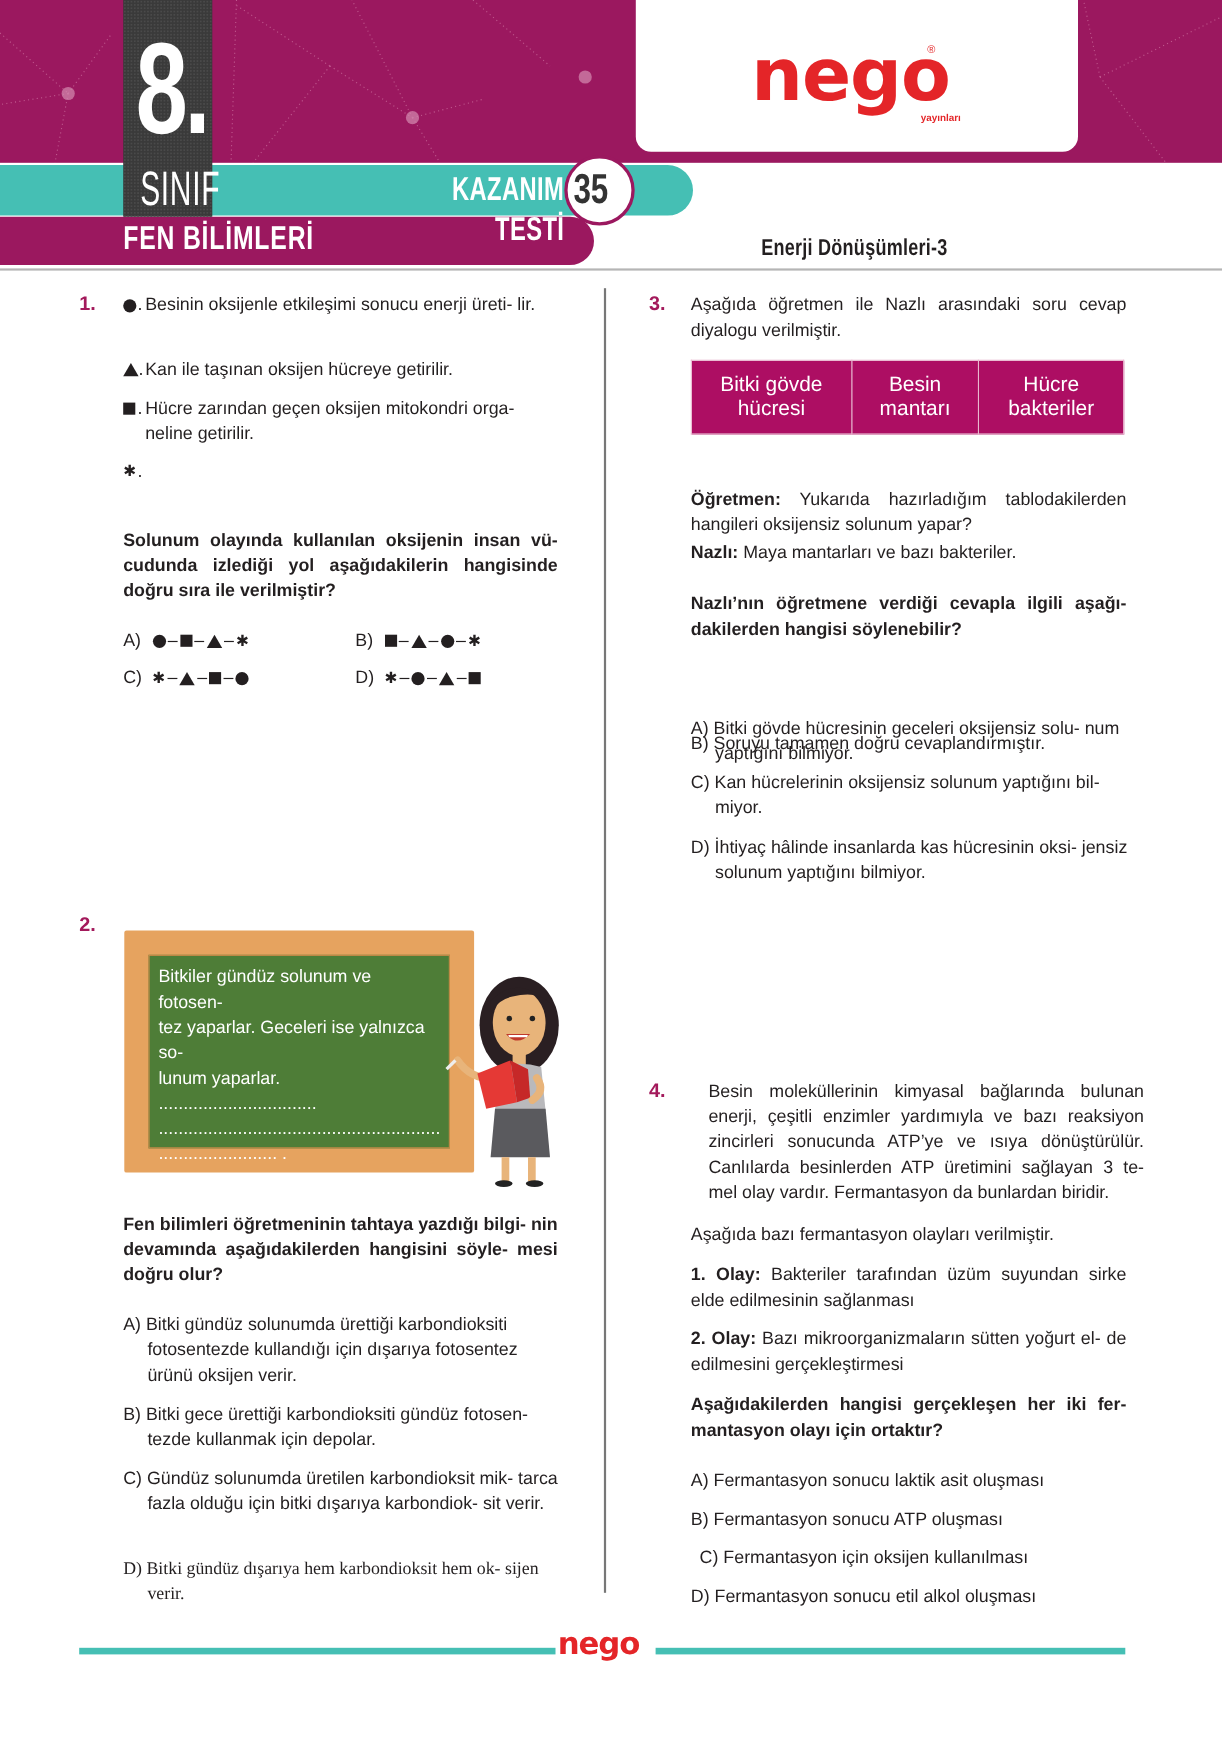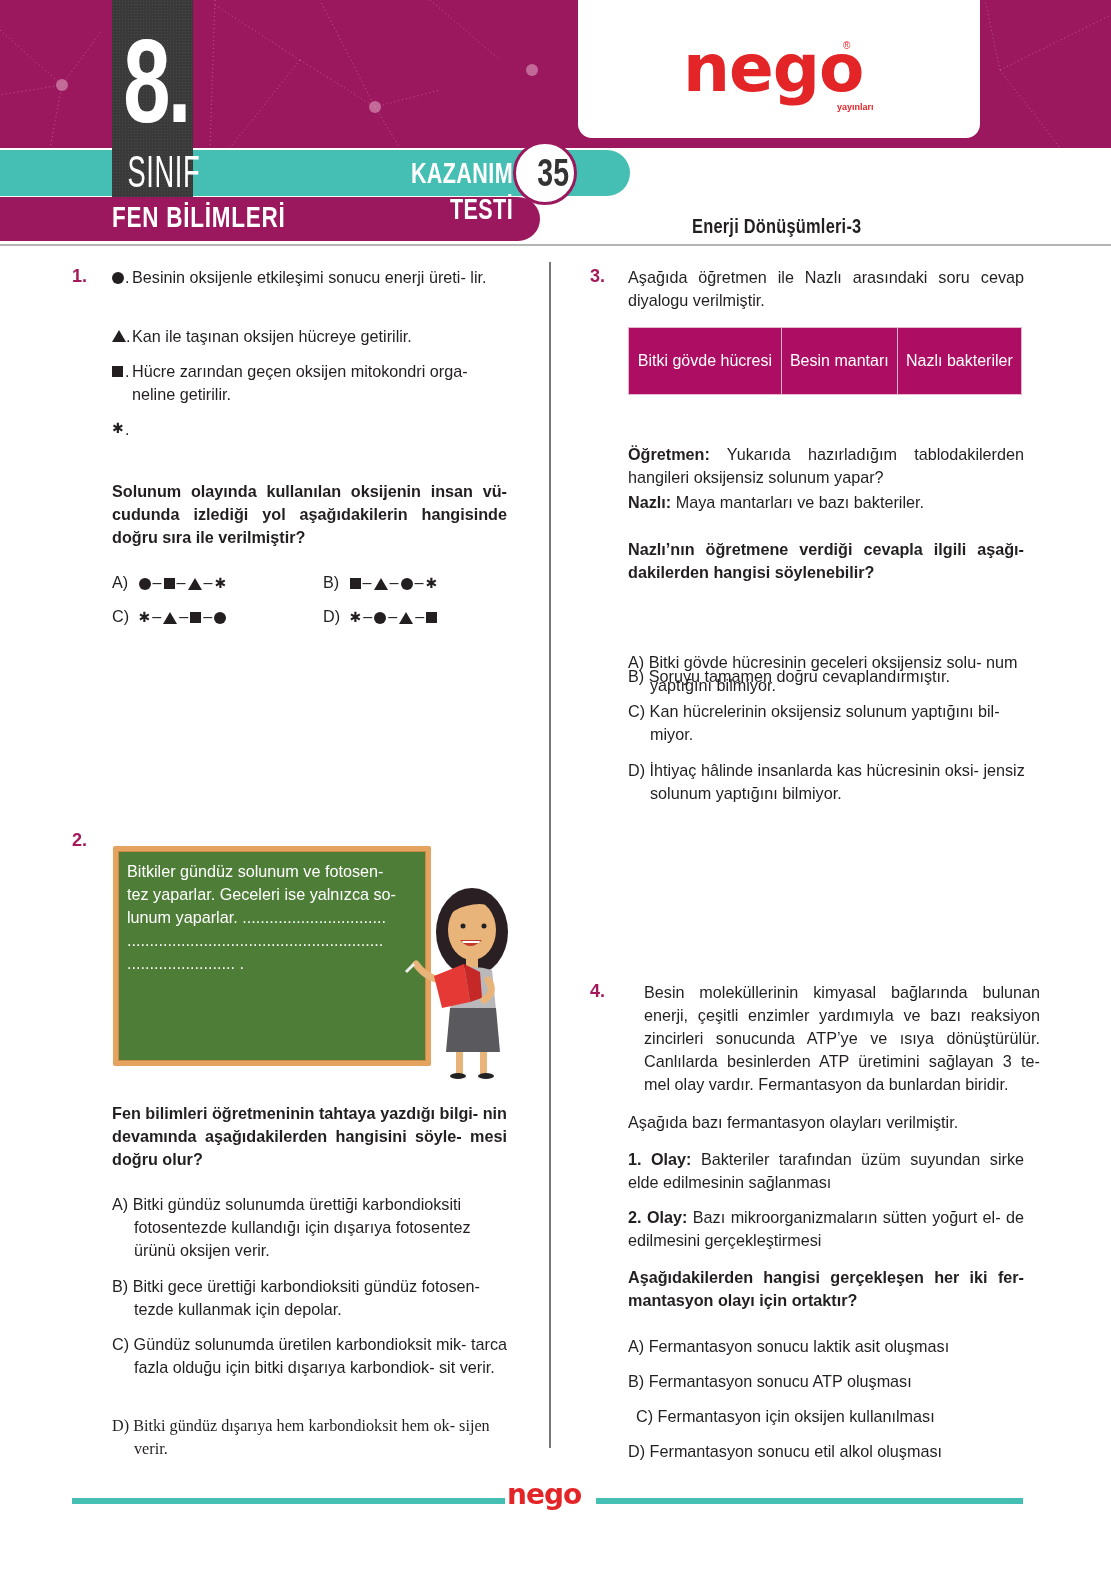--- a/index.html
+++ b/index.html
@@ -14,21 +14,21 @@
   .grade-num { position: absolute; left: 0; top: 22px; width: 81px; text-align: center; color: #fff;
     font-family: "Liberation Sans", sans-serif; font-weight: bold; font-size: 118px; line-height: 118px; letter-spacing: -4px;
     transform: scaleX(0.72); transform-origin: center; }
   .grade-label { position: absolute; left: 0; top: 150px; width: 81px; text-align: center; color: #fff;
     font-family: "Liberation Sans", sans-serif; font-size: 44px; line-height: 44px; transform: scaleX(0.62); transform-origin: center; letter-spacing: 1px; }
 
   .teal-band { position: absolute; left: 0; top: 150px; width: 630px; height: 46px; background: #45bfb4; border-radius: 0 23px 23px 0; z-index: 1; }
   .test-title { position: absolute; left: 288px; top: 155px; width: 225px; text-align: right; color: #fff; font-weight: bold;
     font-size: 30px; line-height: 36px; transform: scaleX(0.72); transform-origin: right center; z-index: 2; letter-spacing: 0.5px; }
   .test-num { position: absolute; left: 513px; top: 141px; width: 64px; height: 64px; border-radius: 50%; background: #fff;
-    border: 3px solid #9b185f; z-index: 4; display: flex; align-items: center; justify-content: flex-end; }
+    border: 3px solid #9b185f; z-index: 4; display: flex; align-items: center; justify-content: flex-start; }
   .test-num span { font-weight: bold; font-size: 38px; color: #333; transform: scaleX(0.75); display: inline-block; }
 
   .subject-band { position: absolute; left: 0; top: 197px; width: 540px; height: 44px; background: #9b185f; border-radius: 0 24px 24px 0; z-index: 1; }
   .subject-title { position: absolute; left: 112px; top: 199px; color: #fff; font-weight: bold; font-size: 30px; line-height: 36px;
     transform: scaleX(0.75); transform-origin: left center; z-index: 2; letter-spacing: 1px; }
   .hdr-rule { position: absolute; left: 0; top: 244px; width: 1111px; height: 2px; background: #b5b5b5; }
 
   .logo-card { position: absolute; left: 578px; top: 0; width: 402px; height: 138px; background: #fff; border-radius: 0 0 14px 14px; z-index: 2; }
   .logo { position: absolute; left: 105px; top: 34px; width: 200px; height: 90px; }
   .logo-text { position: absolute; left: 0; top: 0; color: #e42528; font-weight: bold; font-size: 66px; line-height: 70px; letter-spacing: -1px; font-family: "DejaVu Sans", sans-serif; }
@@ -48,25 +48,25 @@
   .opt-hang { position: absolute; font-size: 16.2px; line-height: 23px; padding-left: 22px; text-indent: -22px; }
   .sym { display: inline-block; vertical-align: middle; }
   .s-circle { width: 12px; height: 12px; border-radius: 50%; background: #231f20; }
   .s-square { width: 11px; height: 11px; background: #231f20; }
   .s-tri { width: 0; height: 0; border-left: 7px solid transparent; border-right: 7px solid transparent; border-bottom: 12px solid #231f20; }
   .s-star { font-size: 14px; line-height: 12px; }
   .dash { display: inline-block; margin: 0 2px; }
 
   
   .cell-table { position: absolute; left: 628px; top: 327px; width: 394px; border-collapse: collapse; }
-  .cell-table td { background: #ad0e63; color: #fff; text-align: center; font-size: 16px; line-height: 22px;
+  .cell-table td { background: #ad0e63; color: #fff; text-align: center; font-size: 19px; line-height: 22px;
     border: 1px solid #e8b8cf; height: 67px; padding: 2px 6px; }
 
   
-  .board { position: absolute; left: 113px; top: 846px; width: 318px; height: 220px; background: #e6a35f; border-radius: 2px; padding: 5px; }
+  .board { position: absolute; left: 113px; top: 846px; width: 318px; height: 220px; background: #e6a35f; border-radius: 2px; padding: 22px; }
   .board-inner { width: 100%; height: 100%; background: #4e7d37; border: 1px solid #c98a48; padding: 8px 8px; }
   .board-text { color: #fff; font-size: 16.2px; line-height: 23px; white-space: pre-line; }
 
   
   .foot-line { position: absolute; top: 1498px; height: 6px; background: #45bfb4; }
   .foot-logo { position: absolute; left: 507px; top: 1480px; color: #e42528; font-weight: bold; font-size: 28px; line-height: 30px; font-family: "DejaVu Sans", sans-serif; letter-spacing: -1px; }
 </style>
 </head>
 <body>
 
@@ -216,21 +216,21 @@
 </div>
 
 <div class="q-num" style="left:590px; top:266px;">3.</div>
 <div class="txt" style="left:628px; top:266px; width:396px; text-align:justify;">Aşağıda öğretmen ile Nazlı arasındaki soru cevap diyalogu verilmiştir.</div>
 
 <table class="cell-table">
   <tbody>
       <tr>
     <td>Bitki gövde hücresi</td>
     <td>Besin mantarı</td>
-    <td>Nazlı bakteriler</td>
+    <td>Hücre bakteriler</td>
   </tr>
 </tbody>
   </table>
 
 <div class="txt" style="left:628px; top:443px; width:396px; text-align:justify;">
   <span class="bold">Öğretmen:</span><span> Yukarıda hazırladığım tablodakilerden hangileri oksijensiz solunum yapar?</span>
 </div>
 <div class="txt" style="left:628px; top:491px; width:396px;">
   <span class="bold">Nazlı:</span><span> Maya mantarları ve bazı bakteriler.</span>
 </div>

